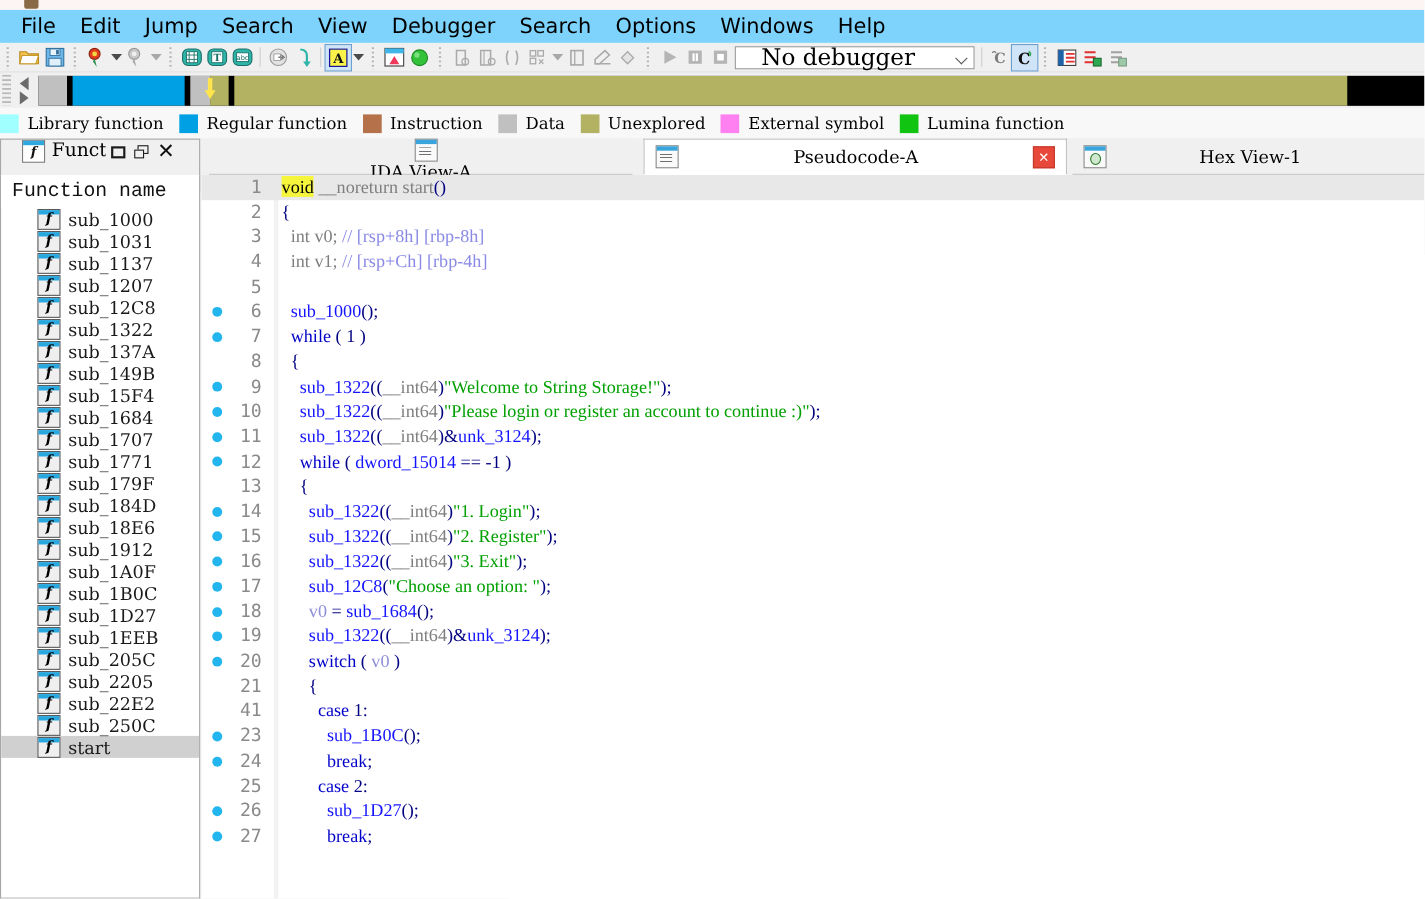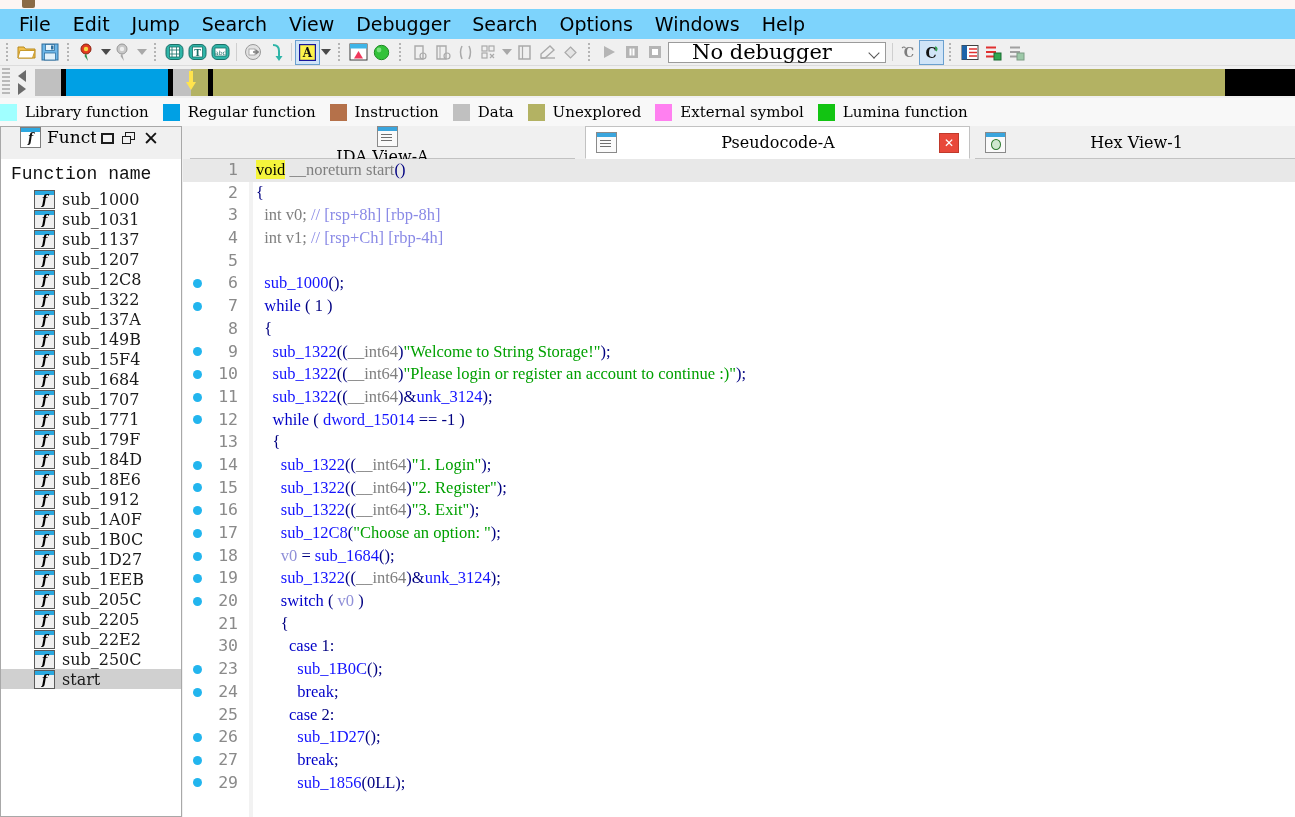--- a/index.html
+++ b/index.html
@@ -703,23 +703,22 @@
         <div class="code-line"><div class="bp-col"><span class="bp-dot"></span></div><div class="ln-col">12</div><div class="gut-col"></div><div class="code-text"><span>    </span><span class="c-kw">while</span><span class="c-pun"> ( </span><span class="c-fn">dword_15014</span><span class="c-pun"> == </span><span class="c-num">-1</span><span class="c-pun"> )</span></div></div>
         <div class="code-line"><div class="bp-col"></div><div class="ln-col">13</div><div class="gut-col"></div><div class="code-text"><span class="c-pun">    {</span></div></div>
         <div class="code-line"><div class="bp-col"><span class="bp-dot"></span></div><div class="ln-col">14</div><div class="gut-col"></div><div class="code-text"><span>      </span><span class="c-fn">sub_1322</span><span class="c-pun">((</span><span class="c-type">__int64</span><span class="c-pun">)</span><span class="c-str">"1. Login"</span><span class="c-pun">);</span></div></div>
         <div class="code-line"><div class="bp-col"><span class="bp-dot"></span></div><div class="ln-col">15</div><div class="gut-col"></div><div class="code-text"><span>      </span><span class="c-fn">sub_1322</span><span class="c-pun">((</span><span class="c-type">__int64</span><span class="c-pun">)</span><span class="c-str">"2. Register"</span><span class="c-pun">);</span></div></div>
         <div class="code-line"><div class="bp-col"><span class="bp-dot"></span></div><div class="ln-col">16</div><div class="gut-col"></div><div class="code-text"><span>      </span><span class="c-fn">sub_1322</span><span class="c-pun">((</span><span class="c-type">__int64</span><span class="c-pun">)</span><span class="c-str">"3. Exit"</span><span class="c-pun">);</span></div></div>
         <div class="code-line"><div class="bp-col"><span class="bp-dot"></span></div><div class="ln-col">17</div><div class="gut-col"></div><div class="code-text"><span>      </span><span class="c-fn">sub_12C8</span><span class="c-pun">(</span><span class="c-str">"Choose an option: "</span><span class="c-pun">);</span></div></div>
         <div class="code-line"><div class="bp-col"><span class="bp-dot"></span></div><div class="ln-col">18</div><div class="gut-col"></div><div class="code-text"><span>      </span><span class="c-var">v0</span><span class="c-pun"> = </span><span class="c-fn">sub_1684</span><span class="c-pun">();</span></div></div>
         <div class="code-line"><div class="bp-col"><span class="bp-dot"></span></div><div class="ln-col">19</div><div class="gut-col"></div><div class="code-text"><span>      </span><span class="c-fn">sub_1322</span><span class="c-pun">((</span><span class="c-type">__int64</span><span class="c-pun">)&amp;</span><span class="c-fn">unk_3124</span><span class="c-pun">);</span></div></div>
         <div class="code-line"><div class="bp-col"><span class="bp-dot"></span></div><div class="ln-col">20</div><div class="gut-col"></div><div class="code-text"><span>      </span><span class="c-kw">switch</span><span class="c-pun"> ( </span><span class="c-var">v0</span><span class="c-pun"> )</span></div></div>
         <div class="code-line"><div class="bp-col"></div><div class="ln-col">21</div><div class="gut-col"></div><div class="code-text"><span class="c-pun">      {</span></div></div>
-        <div class="code-line"><div class="bp-col"></div><div class="ln-col">30</div><div class="gut-col"></div><div class="code-text"><span>        </span><span class="c-kw">case</span><span> </span><span class="c-num">1</span><span class="c-pun">:</span></div></div>
+        <div class="code-line"><div class="bp-col"></div><div class="ln-col">41</div><div class="gut-col"></div><div class="code-text"><span>        </span><span class="c-kw">case</span><span> </span><span class="c-num">1</span><span class="c-pun">:</span></div></div>
         <div class="code-line"><div class="bp-col"><span class="bp-dot"></span></div><div class="ln-col">23</div><div class="gut-col"></div><div class="code-text"><span>          </span><span class="c-fn">sub_1B0C</span><span class="c-pun">();</span></div></div>
         <div class="code-line"><div class="bp-col"><span class="bp-dot"></span></div><div class="ln-col">24</div><div class="gut-col"></div><div class="code-text"><span>          </span><span class="c-kw">break</span><span class="c-pun">;</span></div></div>
         <div class="code-line"><div class="bp-col"></div><div class="ln-col">25</div><div class="gut-col"></div><div class="code-text"><span>        </span><span class="c-kw">case</span><span> </span><span class="c-num">2</span><span class="c-pun">:</span></div></div>
         <div class="code-line"><div class="bp-col"><span class="bp-dot"></span></div><div class="ln-col">26</div><div class="gut-col"></div><div class="code-text"><span>          </span><span class="c-fn">sub_1D27</span><span class="c-pun">();</span></div></div>
         <div class="code-line"><div class="bp-col"><span class="bp-dot"></span></div><div class="ln-col">27</div><div class="gut-col"></div><div class="code-text"><span>          </span><span class="c-kw">break</span><span class="c-pun">;</span></div></div>
-        <div class="code-line"><div class="bp-col"><span class="bp-dot"></span></div><div class="ln-col">29</div><div class="gut-col"></div><div class="code-text"><span>          </span><span class="c-fn">sub_1856</span><span class="c-pun">(</span><span class="c-num">0LL</span><span class="c-pun">);</span></div></div>
       </div>
   </div>
 
 </div>
 
 </body></html>

